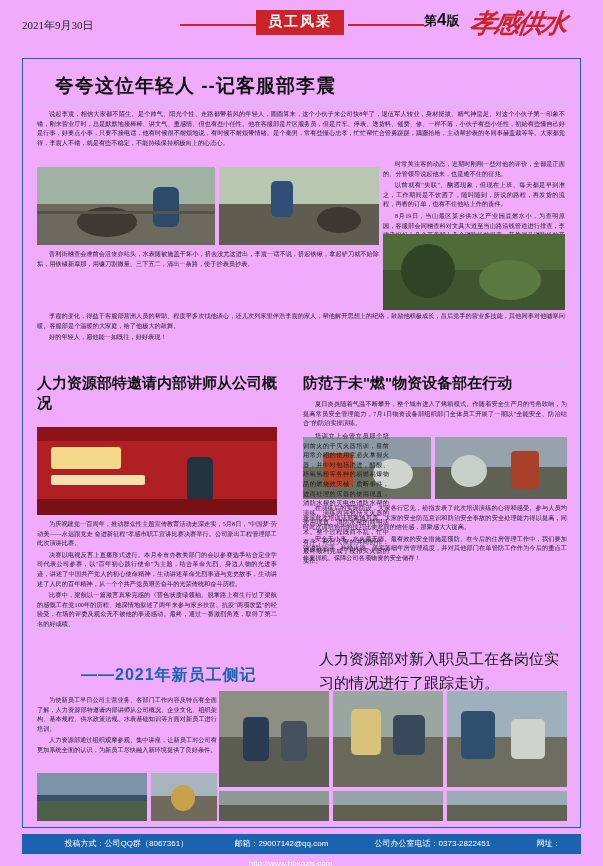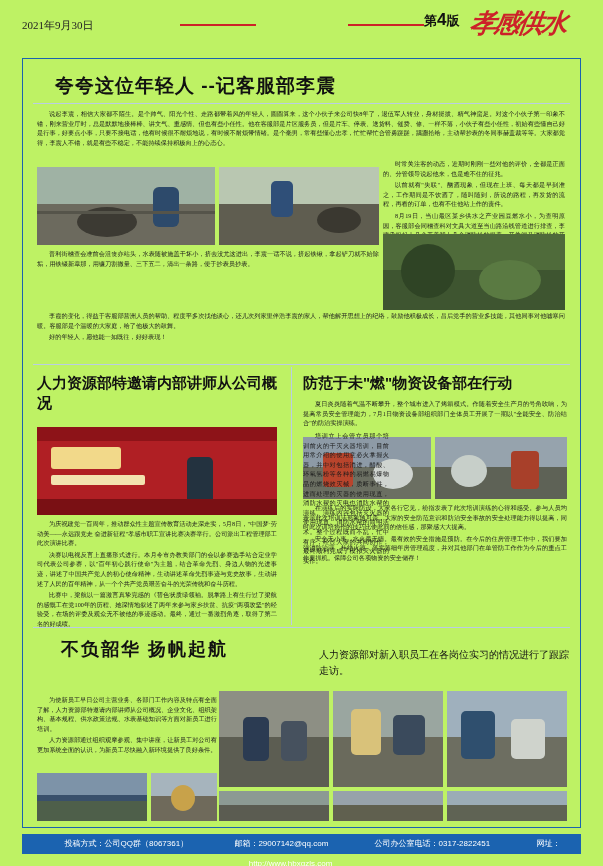--- a/index.html
+++ b/index.html
@@ -3,21 +3,21 @@
 <meta charset="utf-8">
 <style>
   html,body{margin:0;padding:0;}
   body{
     width:603px;height:866px;
     background:#fff;
     font-family:"Liberation Serif", serif;
     color:#111;
     overflow:hidden;
   }
-  .page{position:relative;width:603px;height:866px;background:#bef264;}
+  .page{position:relative;width:603px;height:866px;background:#f0abfc;}
 
   
   .masthead{
     position:absolute;left:0;top:0;width:603px;height:60px;
   }
   .mast-date{
     position:absolute;left:22px;top:18px;
     font-size:11px;color:#222;font-family:"Liberation Serif", serif;
   }
   .mast-center{
@@ -128,21 +128,21 @@
   .a4-img2{position:absolute;left:310px;top:632px;width:110px;height:96px;}
   .a4-img3{position:absolute;left:424px;top:632px;width:120px;height:96px;}
   .a4-img4{position:absolute;left:14px;top:714px;width:110px;height:48px;}
   .a4-img5{position:absolute;left:128px;top:714px;width:66px;height:48px;}
   .a4-img6{position:absolute;left:196px;top:732px;width:110px;height:30px;}
   .a4-img7{position:absolute;left:310px;top:732px;width:110px;height:30px;}
   .a4-img8{position:absolute;left:424px;top:732px;width:120px;height:30px;}
 
   .a4-caption{
     position:absolute;left:296px;top:588px;width:250px;
-    font-size:10px;line-height:1.6;color:#111;
+    font-size:15px;line-height:1.6;color:#111;
     font-family:"Liberation Sans", sans-serif;
     text-align:left;
   }
 
   
   .footer{
     position:absolute;left:22px;top:834px;width:559px;height:20px;
     background:#1b63b0;color:#fff;
     font-size:8px;line-height:20px;
     text-align:center;
@@ -158,20 +158,21 @@
   .ph .bar{position:absolute;}
 </style>
 </head>
 <body>
 
 <div class="page">
 
   <div class="masthead">
     <div class="mast-date">2021年9月30日</div>
     <div class="mast-center-rule"></div>
+    <div class="mast-center">员工风采</div>
     <div class="mast-center-rule2"></div>
     <div class="mast-edition">
       <span>第</span><span class="num">4</span><span>版</span>
     </div>
     <div class="mast-logo">孝感供水</div>
   </div>
 
   <div class="frame">
     <div class="frame-inner">
 
@@ -263,21 +264,21 @@
         <p>培训立上会管立员那个培训前火的干灭火器培训，目前用常介绍的使用意必火掌握火器，并中对包括消进，醋酸、环氧氢粉等各种的易燃易爆物品的燃烧效灭械，质断事件，进而处理的灭器的使用现直，消防水帮的灭电也消防水帮的演练。演练内容包括灭火器的使用现直、消防水帮的简明活术。整个过程既而不乱，忙中有序，经过大家的共同协作，最终顺利完成了模拟灭火器的实作。</p>
       </div>
 
       <div class="a3-p3 body-col">
         <p>在演练后的实际防设，大家各行它见，纷指发表了此次培训演练的心得和感受。参与人员均表示此次培训活形象地可贵，大家的安全防范意识和防治安全事故的安全处理能力得以提高，同时此次训培协作的技巧比使此间的信任感，那聚感大大提高。</p>
         <p>安全无小事、水火最无情。最有效的安全措施是预防。在今后的住房管理工作中，我们要加强消防治演，杜绝火源，落实落细年房管理疏度，并对其他部门在单管防工作作为今后的重点工作要抓机。保障公司各项物资的安全储存！</p>
       </div>
 
       <div class="div-h2"></div>
 
-      <div class="a4-title1 h-title">不负韶华 扬帆起航</div>
+      <div class="a4-title2">——2021年新员工侧记</div>
 
       <div class="a4-caption">人力资源部对新入职员工在各岗位实习的情况进行了跟踪走访。</div>
 
       <div class="a4-p1 body-col">
         <p>为使新员工早日公司主营业务、各部门工作内容及特点有全面了解，人力资源部特邀请内部讲师从公司概况、企业文化、组织架构、基本规程、供水政策法规、水表基础知识等方面对新员工进行培训。</p>
         <p>人力资源部通过组织观摩参观、集中讲座，让新员工对公司有更加系统全面的认识，为新员工尽快融入新环境提供了良好条件。</p>
       </div>
 
       <div class="ph a4-img1">
         <div class="sky" style="background:#8d8f84"></div>
@@ -320,17 +321,17 @@
         <div class="sky" style="background:#9bacb6"></div>
         <div class="ground" style="background:#5f6354"></div>
       </div>
 
     </div>
   </div>
 
   <div class="footer">
     <span>投稿方式：公司QQ群（8067361）</span>
     <span>邮箱：29007142@qq.com</span>
-    <span>公司办公室电话：0317-2822451</span>
+    <span>公司办公室电话：0373-2822451</span>
     <span>网址：http://www.hbxgzls.com</span>
   </div>
 
 </div>
 
 </body></html>

